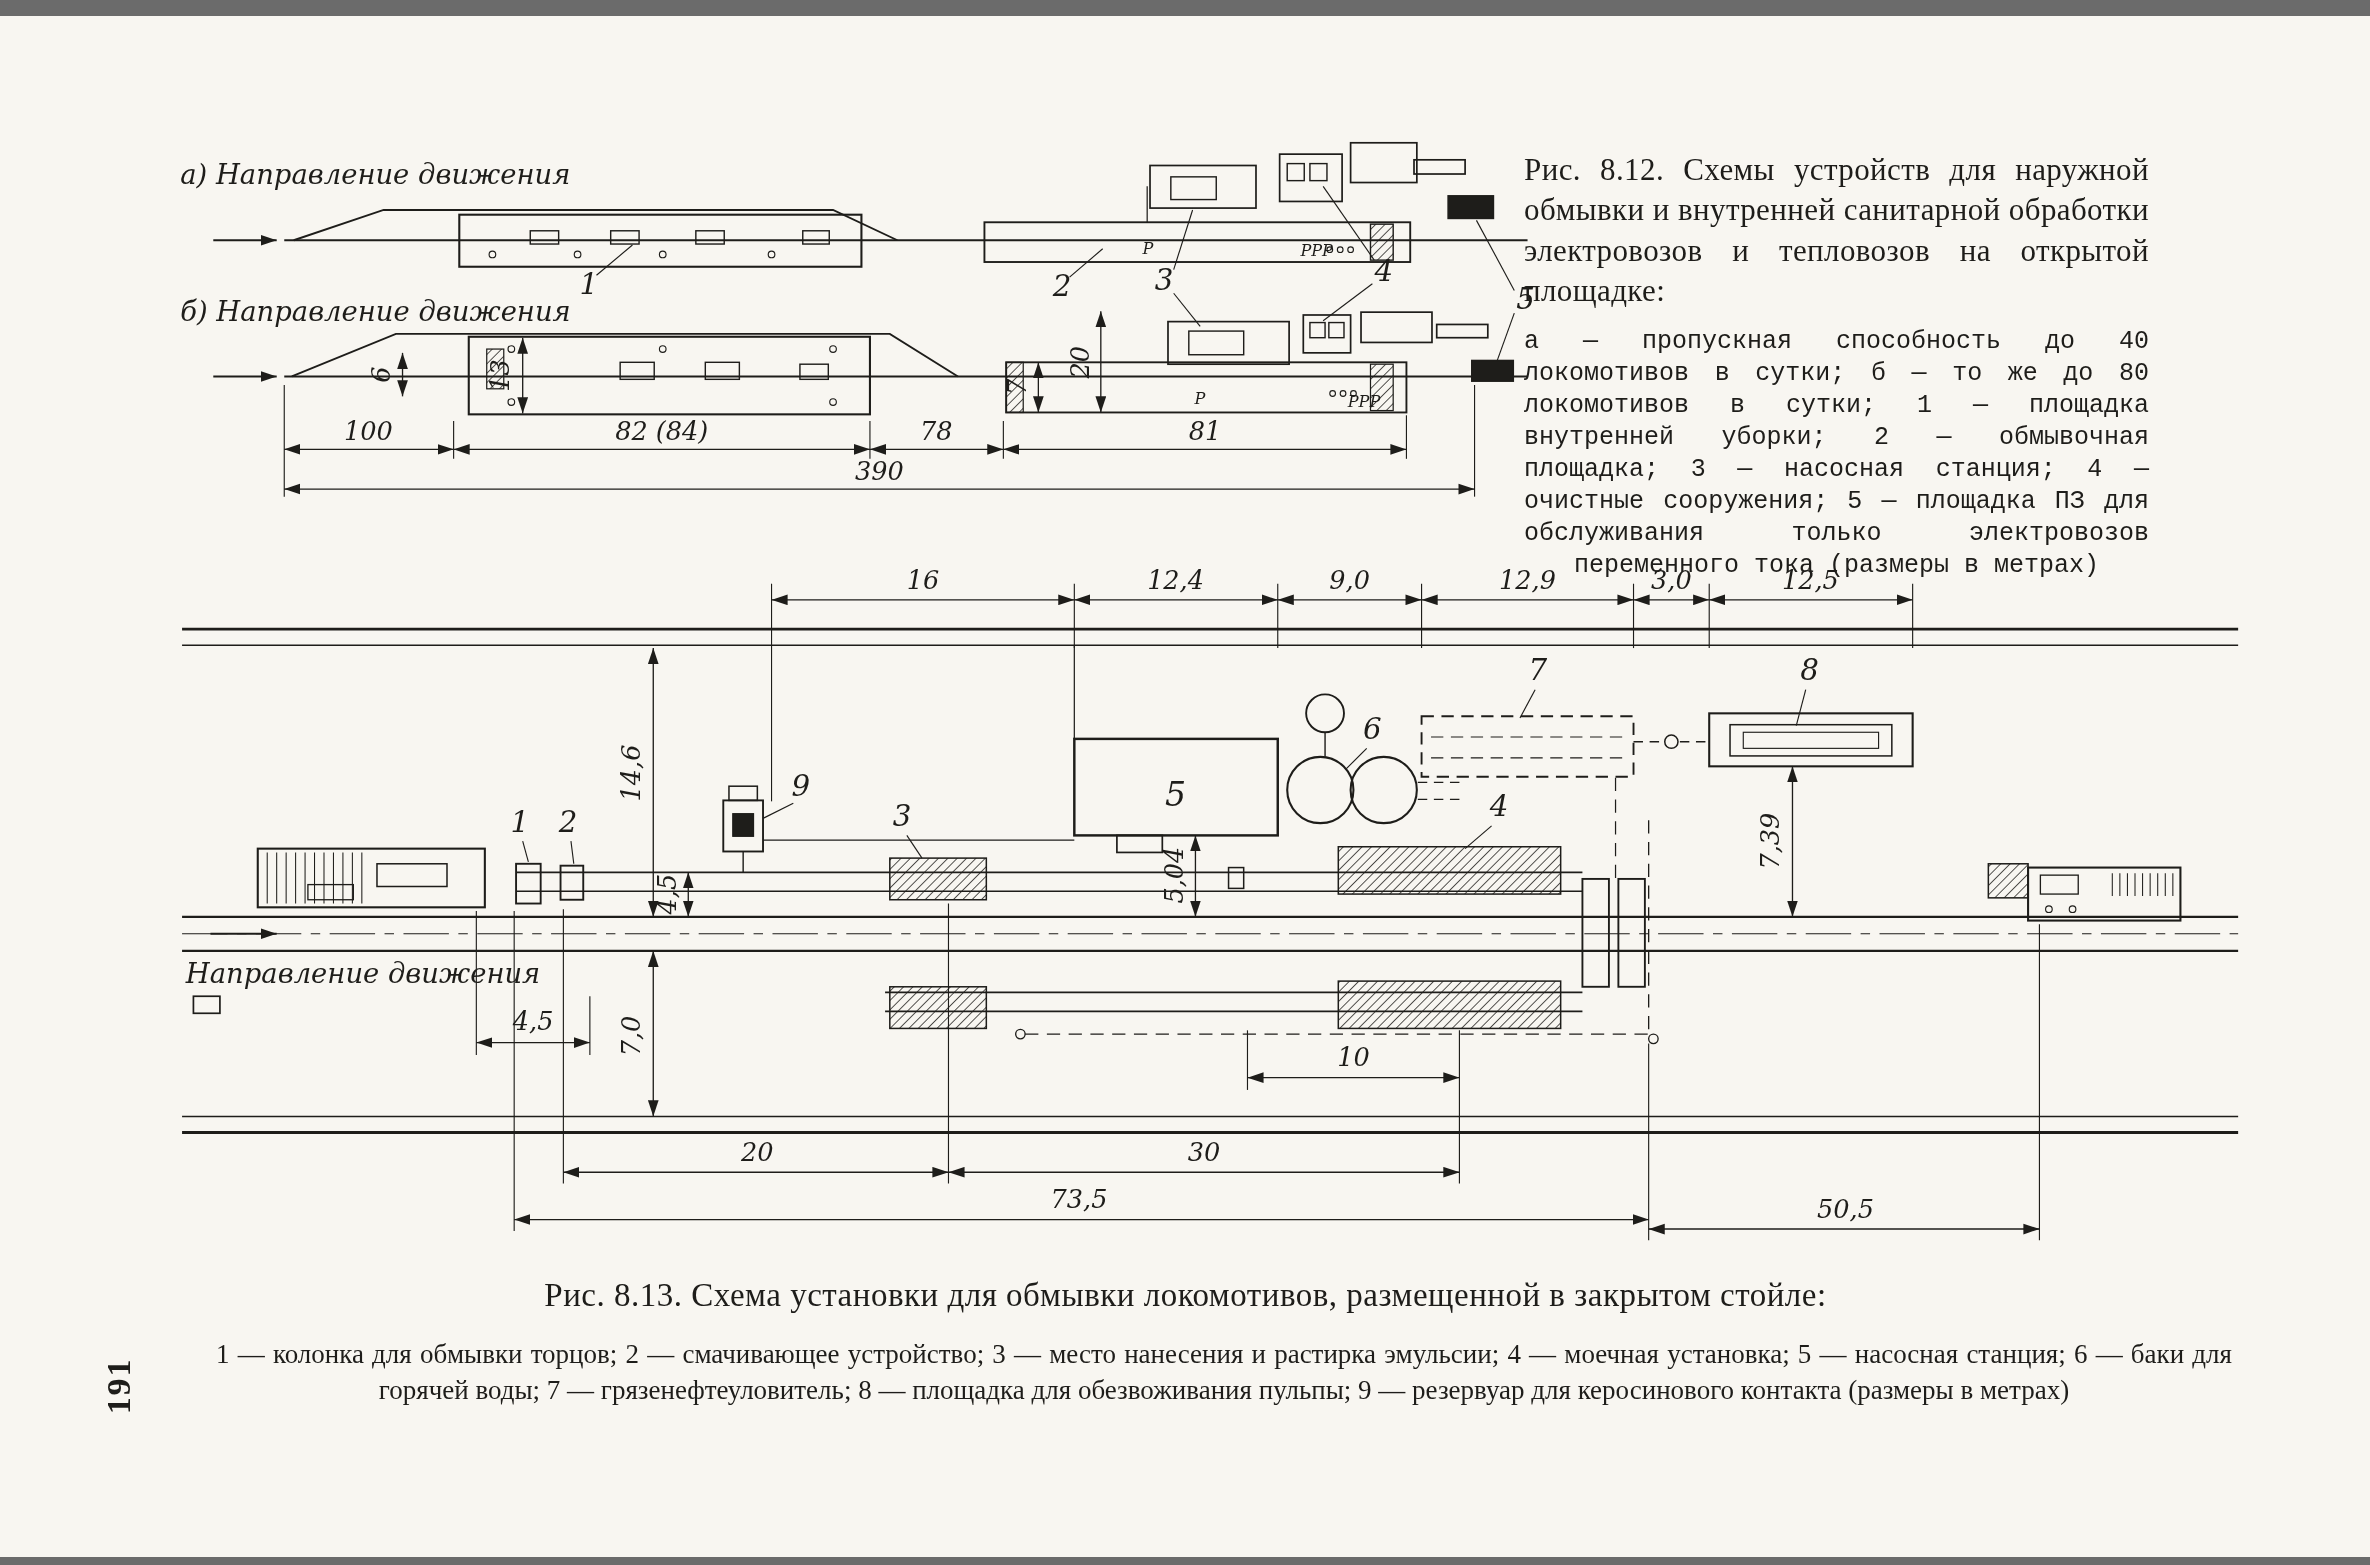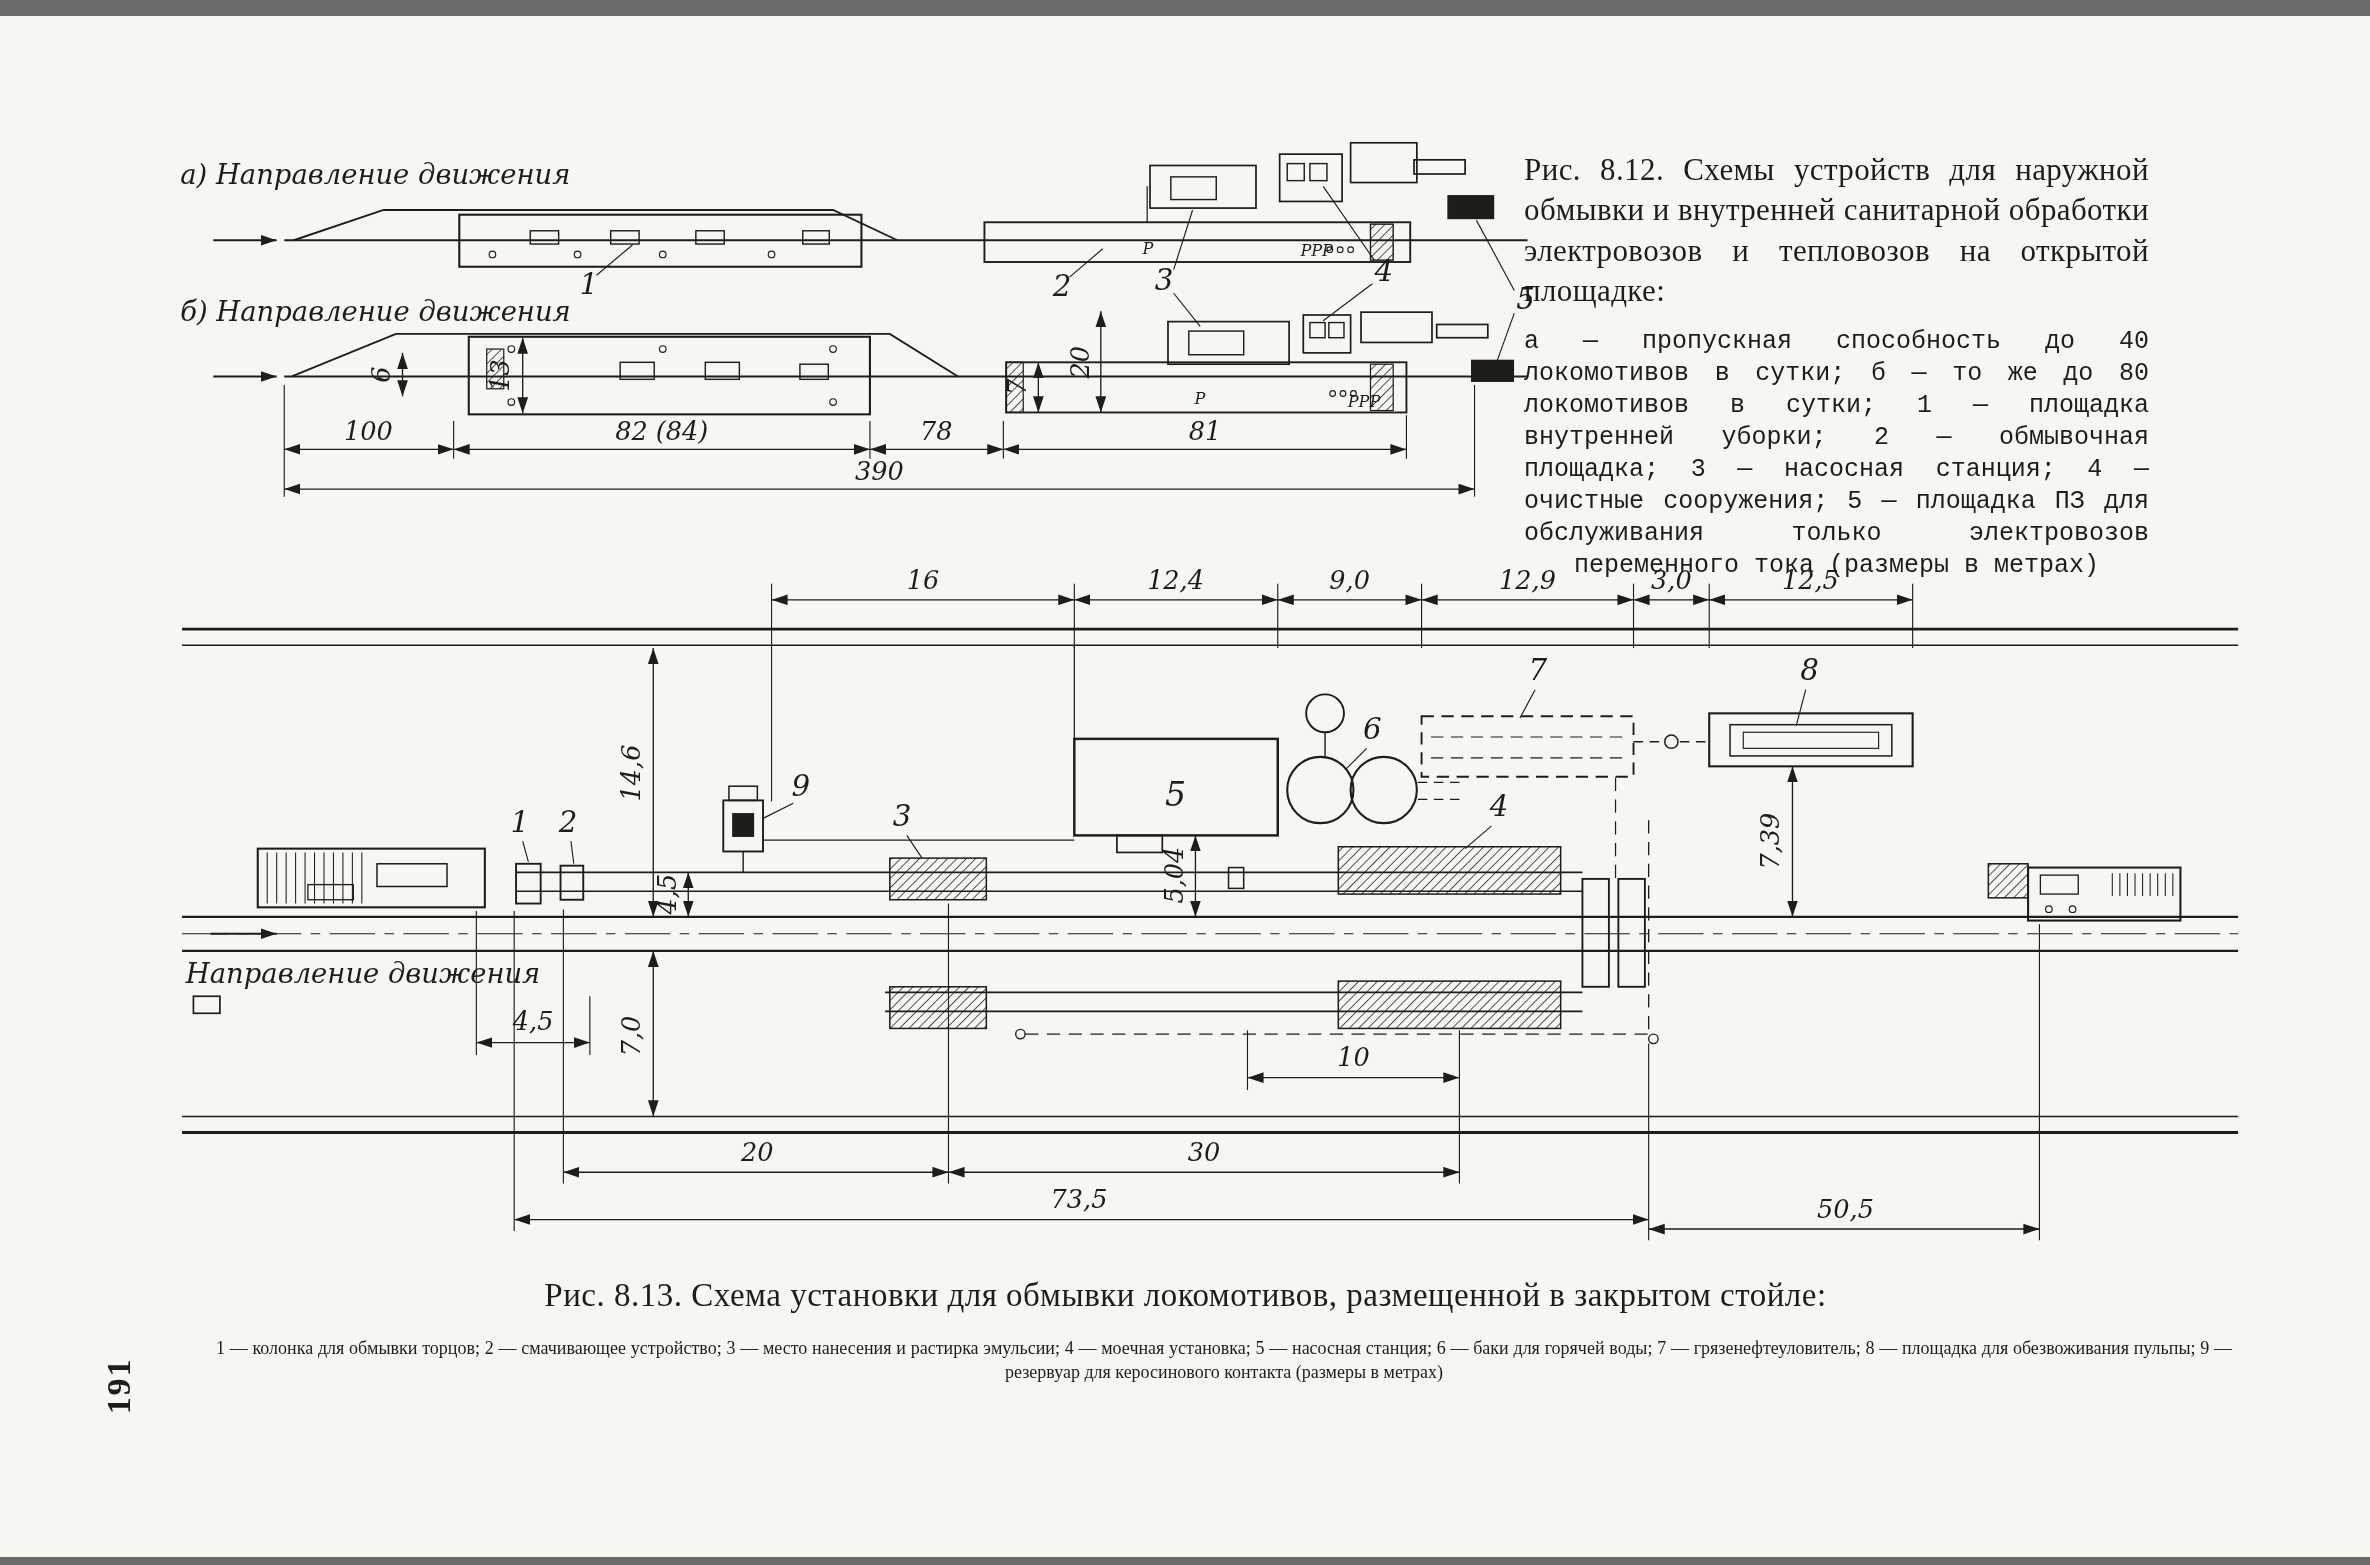--- a/index.html
+++ b/index.html
@@ -31,21 +31,21 @@
   .cap812-legend {
     margin-top: 15px; font-size: 25px; line-height: 1.28;
     text-align: justify; text-align-last: center; font-family: Liberation Mono, monospace;
   }
   .cap813-title {
     position: absolute; left: 0; top: 1261px; width: 2371px;
     text-align: center; font-size: 33px; letter-spacing: 0.5px;
   }
   .cap813-legend {
     position: absolute; left: 216px; top: 1321px; width: 2016px;
-    font-size: 18px; line-height: 1.32; text-align: justify; text-align-last: center;
+    font-size: 27px; line-height: 1.32; text-align: justify; text-align-last: center;
   }
   .pagenum {
     position: absolute; left: 91px; top: 1351px;
     transform: rotate(-90deg); transform-origin: center;
     font-weight: bold; font-size: 34px; letter-spacing: 1.9px;
   }
 </style>
 </head>
 <body>
 

